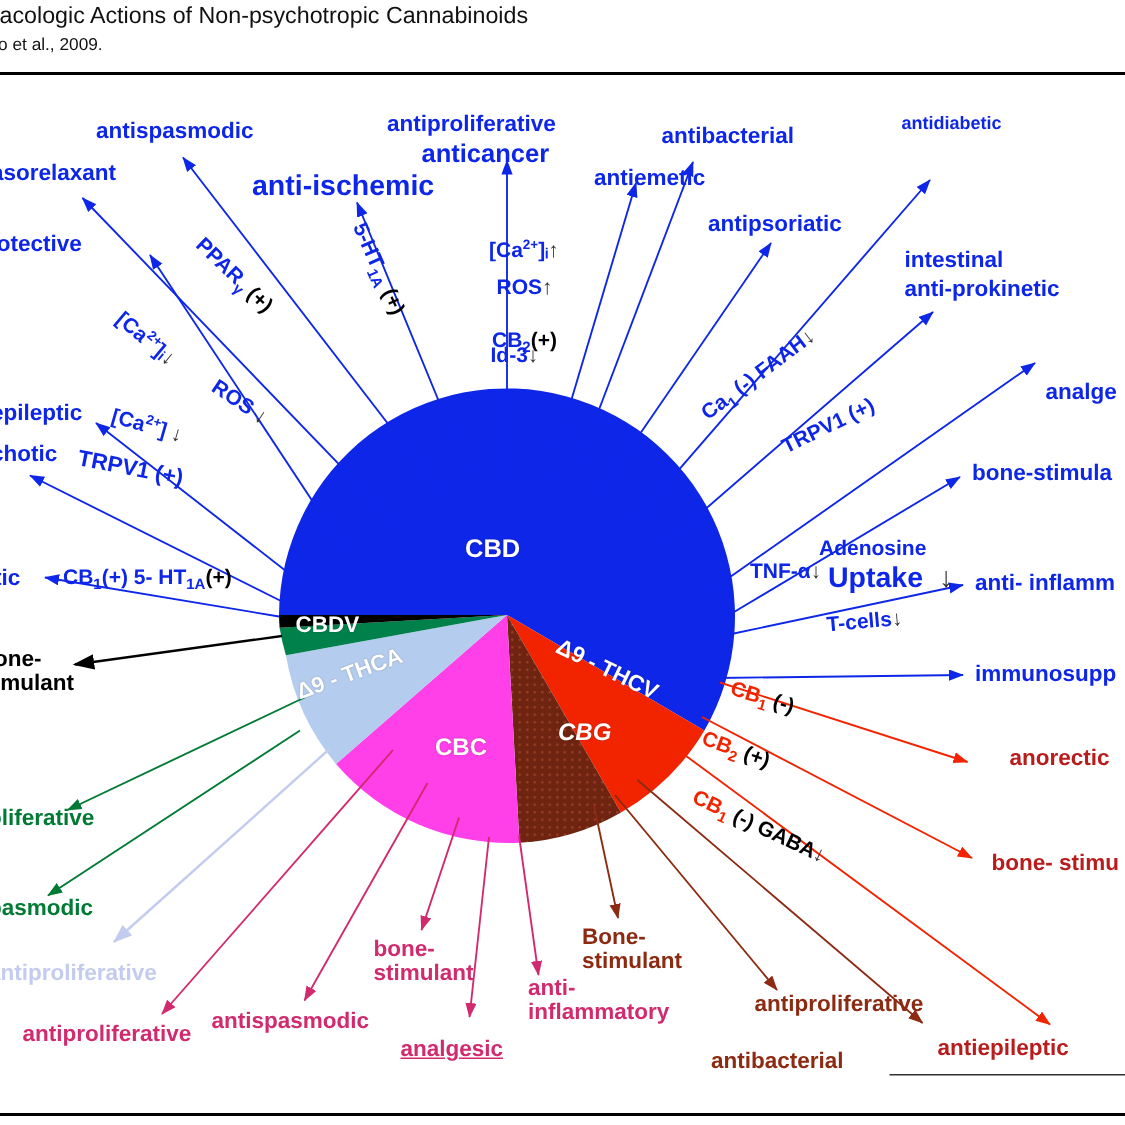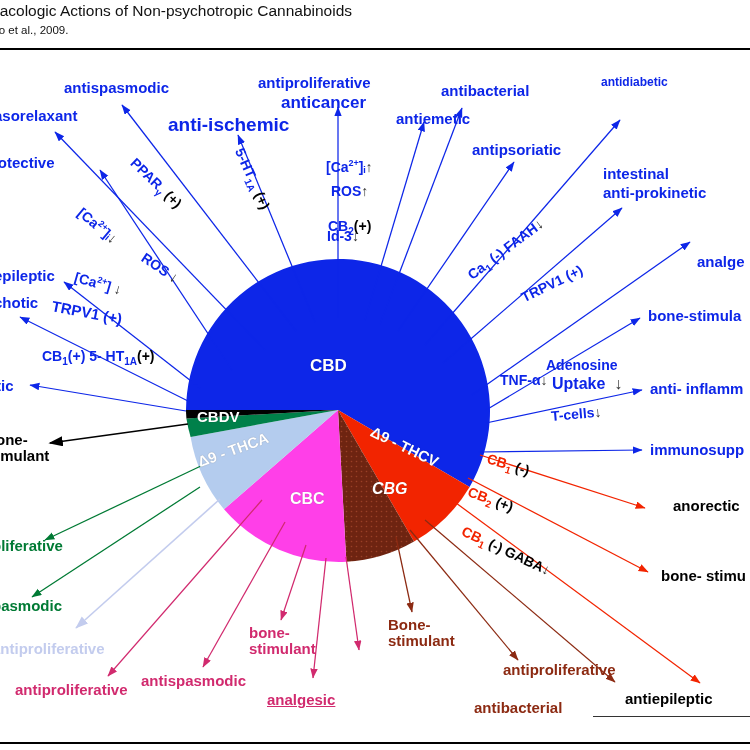--- a/index.html
+++ b/index.html
@@ -12,21 +12,21 @@
          font-family:"Liberation Sans",sans-serif;white-space:nowrap;}
   .subtitle{position:absolute;left:-46px;top:24px;font-size:11.5px;color:#111;
             white-space:nowrap;}
   .rule-top{position:absolute;left:0;top:48px;width:750px;height:2px;background:#000;}
   .rule-bot{position:absolute;left:0;top:742px;width:750px;height:2px;background:#000;}
 
   svg.lines{position:absolute;left:0;top:0;width:750px;height:750px;}
 
   .lbl{position:absolute;white-space:nowrap;font-weight:bold;line-height:1.05;}
   .lbl.blue{color:#0D26E8;}
-  .lbl.red{color:#000000;}
+  .lbl.red{color:#b91c1c;}
   .lbl.dred{color:#8C2A12;}
   .lbl.mag{color:#D12A6E;}
   .lbl.grn{color:#007A34;}
   .lbl.blk{color:#000;}
   .lbl.lav{color:#C3CCEE;}
 
   .mech{position:absolute;white-space:nowrap;font-weight:bold;
         transform-origin:0 50%;}
   .mech.blue{color:#0D26E8;}
   .mech.red{color:#F22400;}
@@ -183,41 +183,41 @@
   <div class="mech blue" style="left:132px;top:152px;font-size:14px;transform:rotate(44deg);"><span>PPAR</span><sub style="font-size:10px">γ</sub><span class="blkpar"> (+)</span></div>
 
   <div class="mech blue" style="left:80px;top:202px;font-size:14px;transform:rotate(40deg);"><span>[Ca</span><sup style="font-size:9px">2+</sup><span>]ᵢ</span><span class="dnarrow">↓</span></div>
 
   <div class="mech blue" style="left:143px;top:248px;font-size:14px;transform:rotate(34deg);"><span>ROS</span> <span class="dnarrow">↓</span></div>
 
   <div class="mech blue" style="left:75px;top:268px;font-size:14px;transform:rotate(16deg);"><span>[Ca</span><sup style="font-size:9px">2+</sup><span>]</span> <span class="dnarrow">↓</span></div>
 
   <div class="mech blue" style="left:52px;top:297px;font-size:15px;transform:rotate(11deg);"><span>TRPV1 (+)</span></div>
 
-  <div class="mech blue" style="left:42px;top:348px;font-size:14px;"><span>CB</span><sub style="font-size:10px">1</sub><span>(+) 5- HT</span><sub style="font-size:10px">1A</sub><span class="blkpar">(+)</span></div>
+  <div class="mech blue" style="left:42px;top:376px;font-size:14px;"><span>CB</span><sub style="font-size:10px">1</sub><span>(+) 5- HT</span><sub style="font-size:10px">1A</sub><span class="blkpar">(+)</span></div>
 
   <div class="mech blue" style="left:238px;top:140px;font-size:14px;transform:rotate(66deg);"><span>5-HT</span><sub style="font-size:10px">1A</sub><span class="blkpar"> (+)</span></div>
 
   <div class="mech blue" style="left:326px;top:158px;font-size:14px;"><span>[Ca</span><sup style="font-size:9px">2+</sup><span>]ᵢ</span><span class="dnarrow">↑</span></div>
 
   <div class="mech blue" style="left:331px;top:183px;font-size:14px;"><span>ROS</span><span class="dnarrow">↑</span></div>
 
   <div class="mech blue" style="left:328px;top:218px;font-size:14px;"><span>CB</span><sub style="font-size:10px">2</sub><span class="blkpar">(+)</span></div>
 
   <div class="mech blue" style="left:327px;top:228px;font-size:14px;"><span>Id-3</span><span class="dnarrow">↓</span></div>
 
   <div class="mech blue" style="left:470px;top:268px;font-size:14px;transform:rotate(-37deg);"><span>Ca</span><sub style="font-size:10px">1</sub><span> (-) FAAH</span><span class="dnarrow">↓</span></div>
 
   <div class="mech blue" style="left:522px;top:290px;font-size:14px;transform:rotate(-26deg);"><span>TRPV1 (+)</span></div>
 
   <div class="mech blue" style="left:500px;top:372px;font-size:14px;"><span>TNF-α</span><span class="dnarrow">↓</span></div>
 
   <div class="mech blue" style="left:546px;top:357px;font-size:14px;"><span>Adenosine</span></div>
 
-  <div class="mech blue" style="left:552px;top:375px;font-size:16px;"><span>Uptake</span>&nbsp;&nbsp;<span class="dnarrow">↓</span></div>
+  <div class="mech blue" style="left:552px;top:375px;font-size:19px;"><span>Uptake</span>&nbsp;&nbsp;<span class="dnarrow">↓</span></div>
 
   <div class="mech blue" style="left:551px;top:408px;font-size:14px;transform:rotate(-5deg);"><span>T-cells</span><span class="dnarrow">↓</span></div>
 
   <div class="lbl red" style="left:673px;top:498px;font-size:15px;">anorectic</div>
   <div class="lbl red" style="left:661px;top:568px;font-size:15px;">bone- stimu</div>
   <div class="lbl red" style="left:625px;top:691px;font-size:15px;">antiepileptic</div>
 
   <div class="mech red" style="left:487px;top:450px;font-size:14px;transform:rotate(17deg);"><span>CB</span><sub style="font-size:10px">1</sub><span class="blkpar"> (-)</span></div>
 
   <div class="mech red" style="left:468px;top:483px;font-size:14px;transform:rotate(20deg);"><span>CB</span><sub style="font-size:10px">2</sub><span class="blkpar"> (+)</span></div>
@@ -231,20 +231,24 @@
   <div class="lbl dred" style="left:503px;top:662px;font-size:15px;">antiproliferative</div>
   <div class="lbl dred" style="left:474px;top:700px;font-size:15px;">antibacterial</div>
 
   <div class="lbl mag" style="left:15px;top:682px;font-size:15px;">antiproliferative</div>
   <div class="lbl mag" style="left:141px;top:673px;font-size:15px;">antispasmodic</div>
   <div class="lbl mag" style="left:249px;top:625px;font-size:15px;">
     <div>bone-</div>
     <div>stimulant</div>
   </div>
   <div class="lbl mag" style="left:267px;top:692px;font-size:15px;text-decoration:underline;">analgesic</div>
+  <div class="lbl mag" style="left:352px;top:651px;font-size:15px;">
+    <div>anti-</div>
+    <div>inflammatory</div>
+  </div>
 
   <div class="lbl grn" style="left:-8px;top:538px;font-size:15px;">oliferative</div>
   <div class="lbl grn" style="left:-8px;top:598px;font-size:15px;">pasmodic</div>
 
   <div class="lbl blk" style="left:-4px;top:432px;font-size:15px;">
     <div>one-</div>
     <div>imulant</div>
   </div>
 
   <div class="lbl lav" style="left:-8px;top:641px;font-size:15px;">antiproliferative</div>

